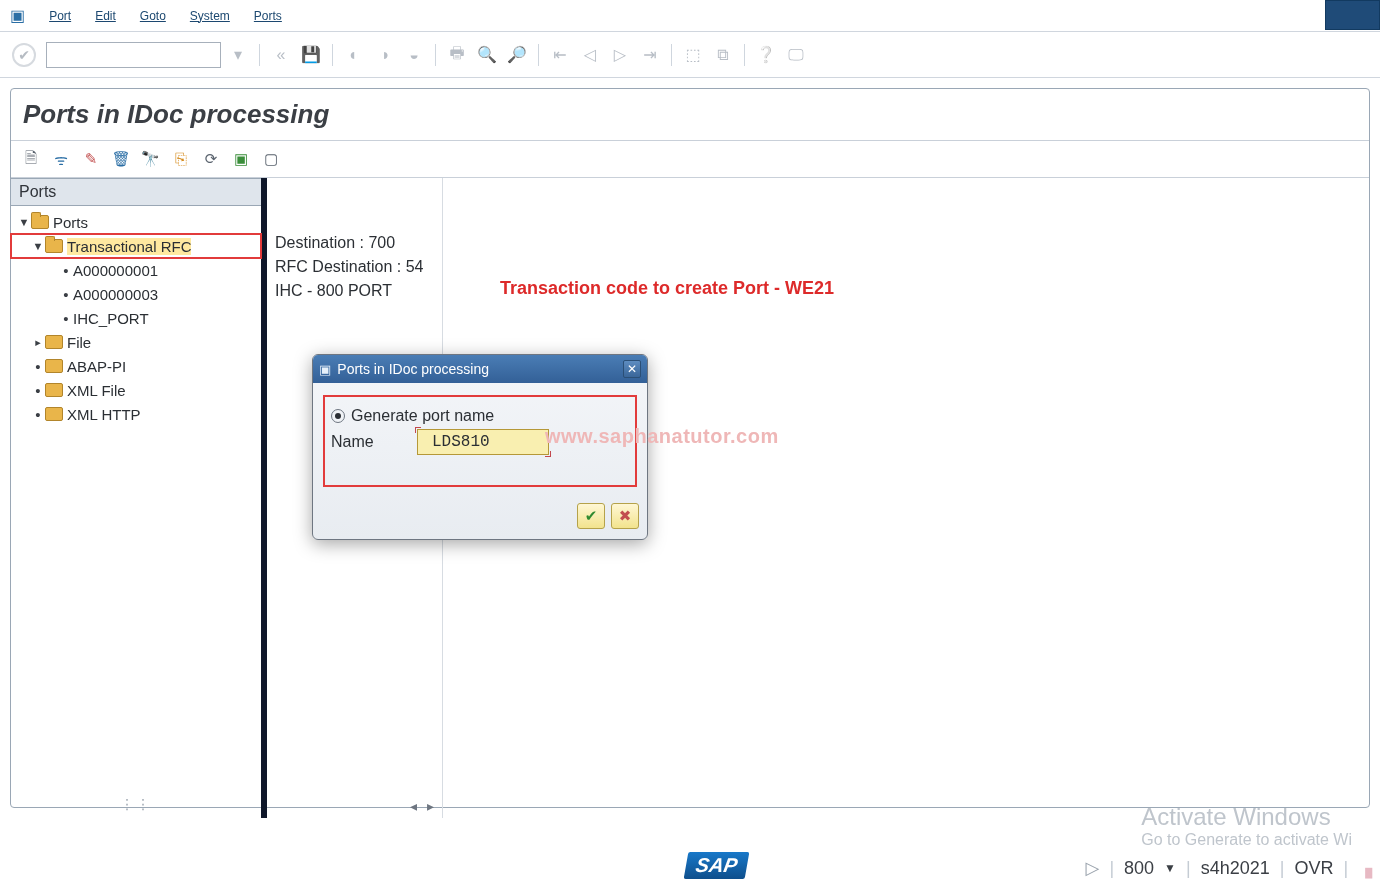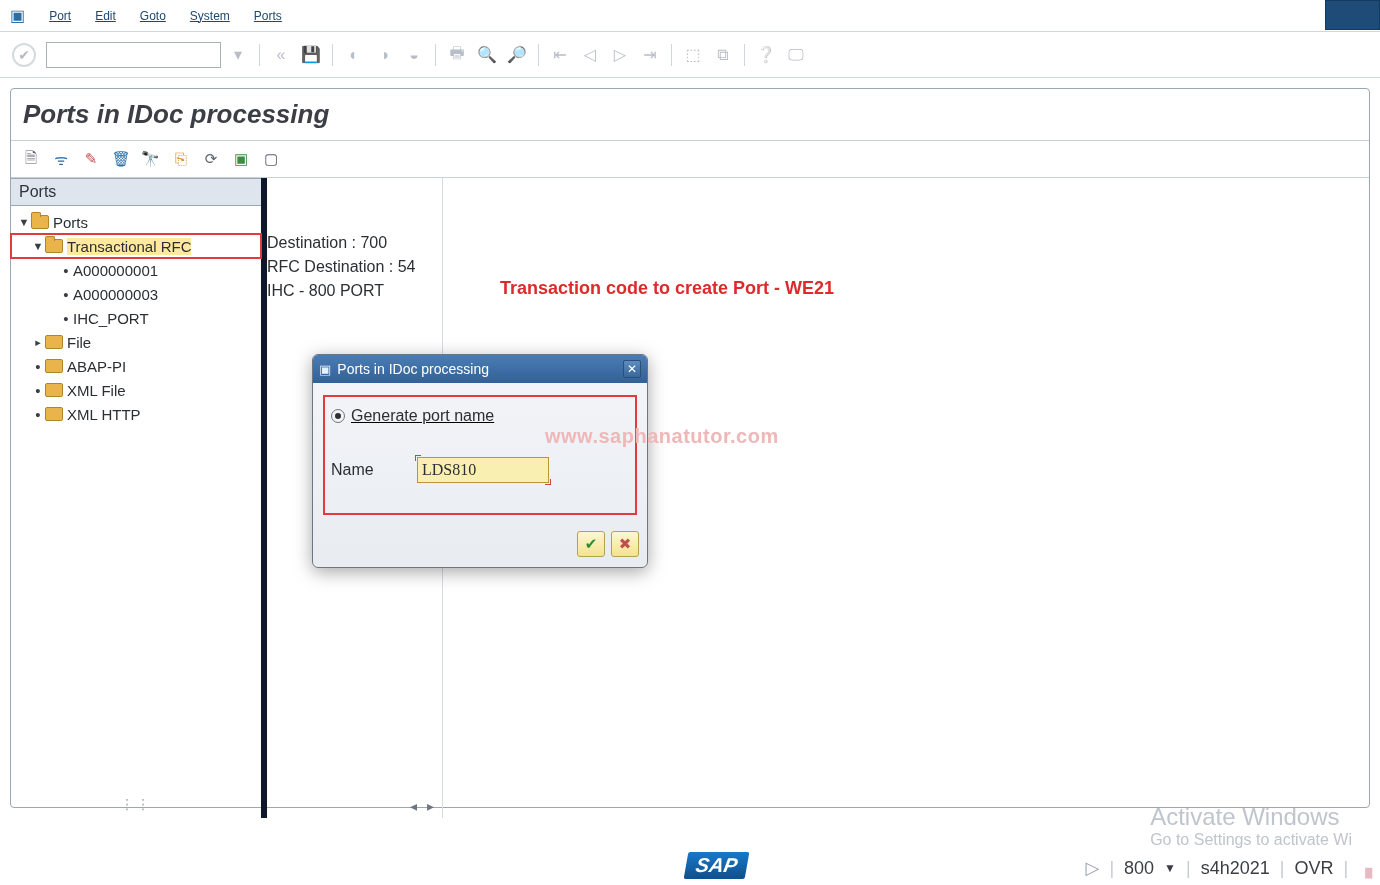--- a/index.html
+++ b/index.html
@@ -41,40 +41,40 @@
   .indent1 { padding-left:20px;}
   .indent2 { padding-left:48px;}
   .expander { width:14px; display:inline-flex; justify-content:center; color:#3b3f45; font-size:11px;}
   .folder { width:18px; height:14px; display:inline-block; margin-right:4px; background:#e9b54a; border:1px solid #b2852b; border-radius:2px; position:relative;}
   .folder.open::before { content:""; position:absolute; left:-1px; top:-4px; width:8px; height:4px; background:#e9b54a; border:1px solid #b2852b; border-bottom:none; border-radius:2px 2px 0 0;}
   .bullet { width:14px; text-align:center; display:inline-block; color:#3b3f45;}
   .hl-red { outline:2px solid #e23b3b; outline-offset:-1px; }
   .hl-yellow { background:#ffe9a0; }
   .tnode .label { white-space:nowrap; }
 
-  .desc-body { padding:56px 6px 0 0; font-size:16px; color:#2b2f34;}
+  .desc-body { padding:56px 6px 0 8px; font-size:16px; color:#2b2f34;}
   .desc-line { height:24px; }
 
   .pane-controls { position:absolute; bottom:4px; right:8px; display:flex; align-items:center; gap:10px; color:#6e7681; font-size:14px;}
   .tree-pane .grip { position:absolute; bottom:6px; left:50%; transform:translateX(-50%); color:#a0a8b2; font-size:14px; letter-spacing:2px;}
 
   
   .dialog { position:absolute; left:312px; top:354px; width:336px; border:1px solid #6e7681; border-radius:6px; background:linear-gradient(#f4f6f9,#e8ecf1); box-shadow:0 4px 18px rgba(0,0,0,.35);}
   .dlg-title { height:28px; background:linear-gradient(#4a7db5,#336097); color:#fff; display:flex; align-items:center; padding:0 6px; border-radius:5px 5px 0 0; font-size:14px;}
   .dlg-title .doc-icon{ color:#e6f0fa; margin-right:6px; font-size:13px;}
   .dlg-close { margin-left:auto; width:18px; height:18px; border:1px solid #2b4f76; background:linear-gradient(#5d8cc0,#3a6699); color:#fff; display:flex; align-items:center; justify-content:center; font-size:12px; border-radius:2px;}
   .dlg-body { padding:12px 10px 8px 10px; position:relative;}
   .dlg-red { border:2px solid #e23b3b; padding:6px 6px 30px 6px; }
-  .radios { margin-bottom:28px;text-decoration:underline;}
+  .radios { }
   .radio-row { display:flex; align-items:center; font-size:16px; color:#2b2f34; height:26px;}
   .radio-dot { width:14px; height:14px; border:1px solid #6e7681; border-radius:50%; margin-right:6px; position:relative;}
   .radio-dot.sel::after { content:""; position:absolute; left:3px; top:3px; width:6px; height:6px; background:#2b2f34; border-radius:50%;}
   .name-row { display:flex; align-items:center; }
   .name-row .lbl { font-size:16px; color:#2b2f34; width:86px;}
-  .name-input { width:132px; height:26px; border:1px solid #b59838; background:#f9efb0; font-family:Liberation Serif, serif; font-size:16px; padding:2px 4px; color:#2b2f34;}
+  .name-input { width:132px; height:26px; border:1px solid #b59838; background:#f9efb0; font-family:Liberation Mono, monospace; font-size:16px; padding:2px 14px; color:#2b2f34;}
   .name-input-wrap { position:relative; display:inline-block;}
   .corner-bracket { position:absolute; width:6px; height:6px; border:1px solid #c2484e; }
   .cb-tl { left:-2px; top:-2px; border-right:none; border-bottom:none;}
   .cb-br { right:-2px; bottom:-2px; border-left:none; border-top:none;}
   .dlg-btns { display:flex; justify-content:flex-end; gap:6px; padding:8px 8px 10px 8px;}
   .dlg-btn { width:28px; height:26px; border:1px solid #b5a24a; border-radius:3px; background:linear-gradient(#fff7d4,#f2e38d); display:flex; align-items:center; justify-content:center; font-size:15px;}
   .dlg-btn.ok{ color:#2f8a2f;}
   .dlg-btn.cancel{ color:#c24f4f;}
 
   
@@ -242,21 +242,21 @@
     <div class="dlg-btn ok">✔</div>
     <div class="dlg-btn cancel">✖</div>
   </div>
 </div>
 
 <div class="overlay-text ov-red">Transaction code to create Port - WE21</div>
 <div class="overlay-text ov-wm">www.saphanatutor.com</div>
 
 <div class="activate">
   <div class="l1">Activate Windows</div>
-  <div class="l2">Go to Settings to activate Wi</div>
+  <div class="l2">Go to Generate to activate Wi</div>
 </div>
 
 <div class="sap-logo">SAP</div>
 <div class="statusbar">
   <span style="color:#9aa3ad;">▷</span>
   <span class="sep">|</span>
   <span>800</span>
   <span style="font-size:12px;">▼</span>
   <span class="sep">|</span>
   <span>s4h2021</span>

